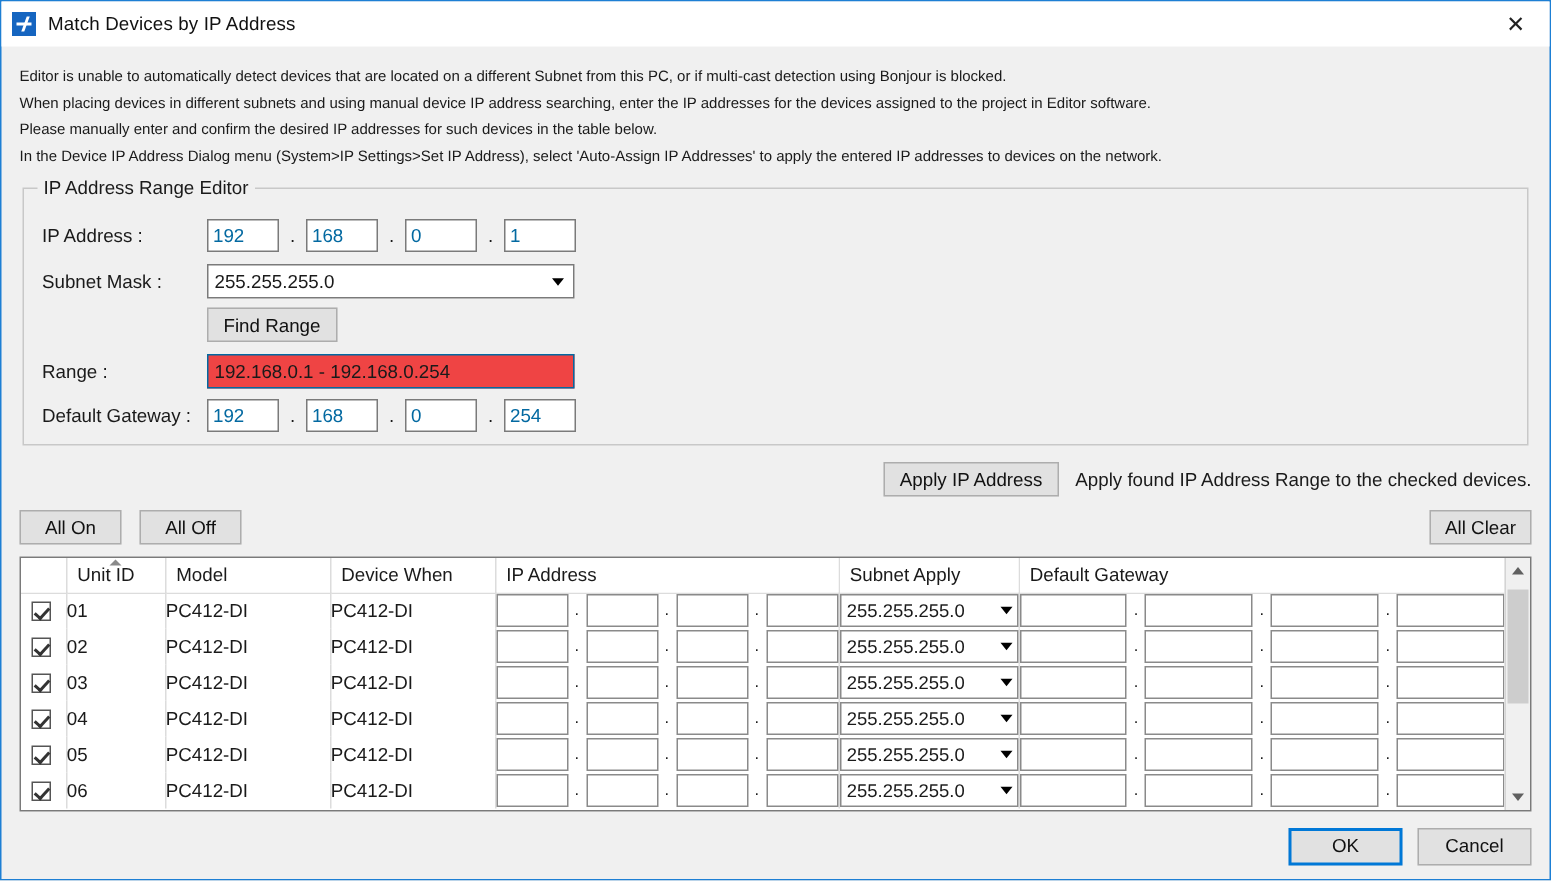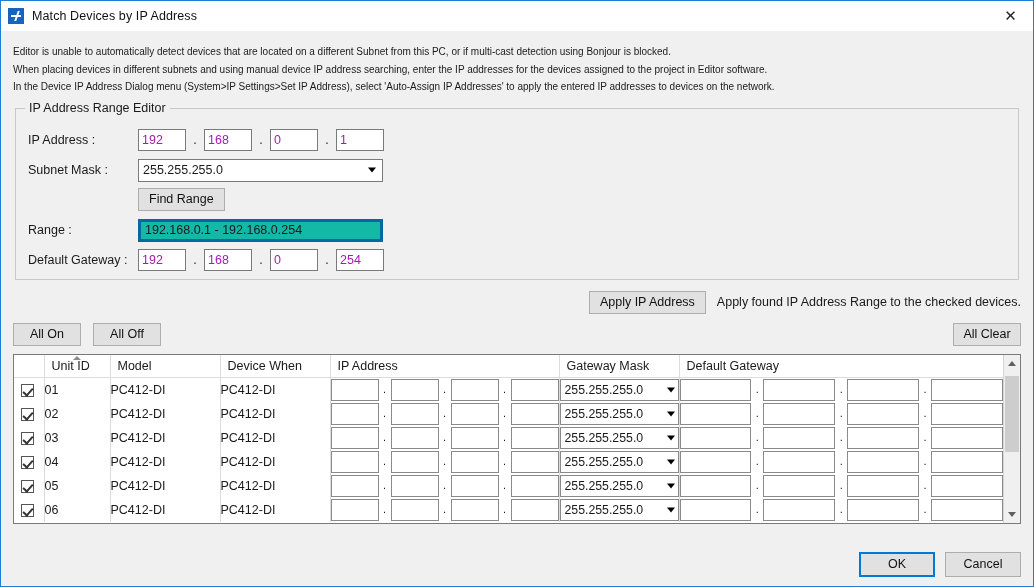--- a/index.html
+++ b/index.html
@@ -68,21 +68,21 @@
     background:#f0f0f0; padding:0 4px;
     font-size:12.5px;
   }
   .frow { display:flex; align-items:center; position:absolute; left:12px; }
   .flabel { width:110px; font-size:12.5px; }
   .octet {
     width:48px; height:22px;
     border:1px solid #7a7a7a;
     background:#fff;
     font-family:"Liberation Sans", sans-serif;
-    font-size:12.5px; color:#a21caf;
+    font-size:12.5px; color:#0369a1;
     padding:0 3px;
     outline:none;
   }
   .dot { width:18px; text-align:center; font-size:12.5px; }
   .combo {
     height:23px; width:245px;
     border:1px solid #7a7a7a;
     background:#fff;
     display:flex; align-items:center;
     padding-left:4px;
@@ -102,21 +102,21 @@
   .btn {
     background:#e1e1e1;
     border:1px solid #adadad;
     font-family:"Liberation Sans", sans-serif;
     font-size:12.5px; color:#111;
     padding:0 10px; height:23px;
     cursor:default;
   }
   .rangebox {
     width:245px; height:23px;
-    border:3px solid #0369a1; background:#14b8a6;
+    border:1px solid #0369a1; background:#ef4444;
     display:flex; align-items:center; padding-left:4px;
     font-size:12.5px;
   }
   
   .apply-row { display:flex; align-items:center; margin-top:11px;justify-content:flex-end; }
   .apply-note { margin-left:11px; font-size:12.5px; }
   .toggle-row { display:flex; align-items:center; margin-top:9px; position:relative; }
   .btn-wide { width:68px; padding:0; }
   .all-clear { position:absolute; right:0; width:68px; padding:0; }
   
@@ -236,20 +236,21 @@
     <div class="app-icon"></div>
     <span class="title-text">Match Devices by IP Address</span>
     <div class="close-btn">✕</div>
   </div>
 
   <div class="content">
 
     <div class="desc">
       <div>Editor is unable to automatically detect devices that are located on a different Subnet from this PC, or if multi-cast detection using Bonjour is blocked.</div>
       <div>When placing devices in different subnets and using manual device IP address searching, enter the IP addresses for the devices assigned to the project in Editor software.</div>
+      <div>Please manually enter and confirm the desired  IP addresses for such devices in the table below.</div>
       <div>In the Device IP Address Dialog menu (System&gt;IP Settings&gt;Set IP Address), select 'Auto-Assign IP Addresses' to apply the entered IP addresses to devices on the network.</div>
     </div>
 
     <fieldset class="groupbox">
       <legend class="gb-title">IP Address Range Editor</legend>
 
       <div class="frow" style="top:20px;">
         <span class="flabel">IP Address :</span>
         <input class="octet" value="192" style="">
         <span class="dot">.</span>
@@ -315,21 +316,21 @@
               <col style="width:120px">
               <col style="width:">
           </colgroup>
           <thead>
             <tr>
               <th></th>
               <th class="sorted">Unit ID</th>
               <th>Model</th>
               <th>Device When</th>
               <th>IP Address</th>
-              <th>Gateway Mask</th>
+              <th>Subnet Apply</th>
               <th style="border-right:none">Default Gateway</th>
             </tr>
           </thead>
           <tbody id="tbody">
               <tr>
                 <td><span class="cbx on"></span></td>
                 <td class="pad">01</td>
                 <td class="pad">PC412-DI</td>
                 <td class="pad">PC412-DI</td>
                 <td>

